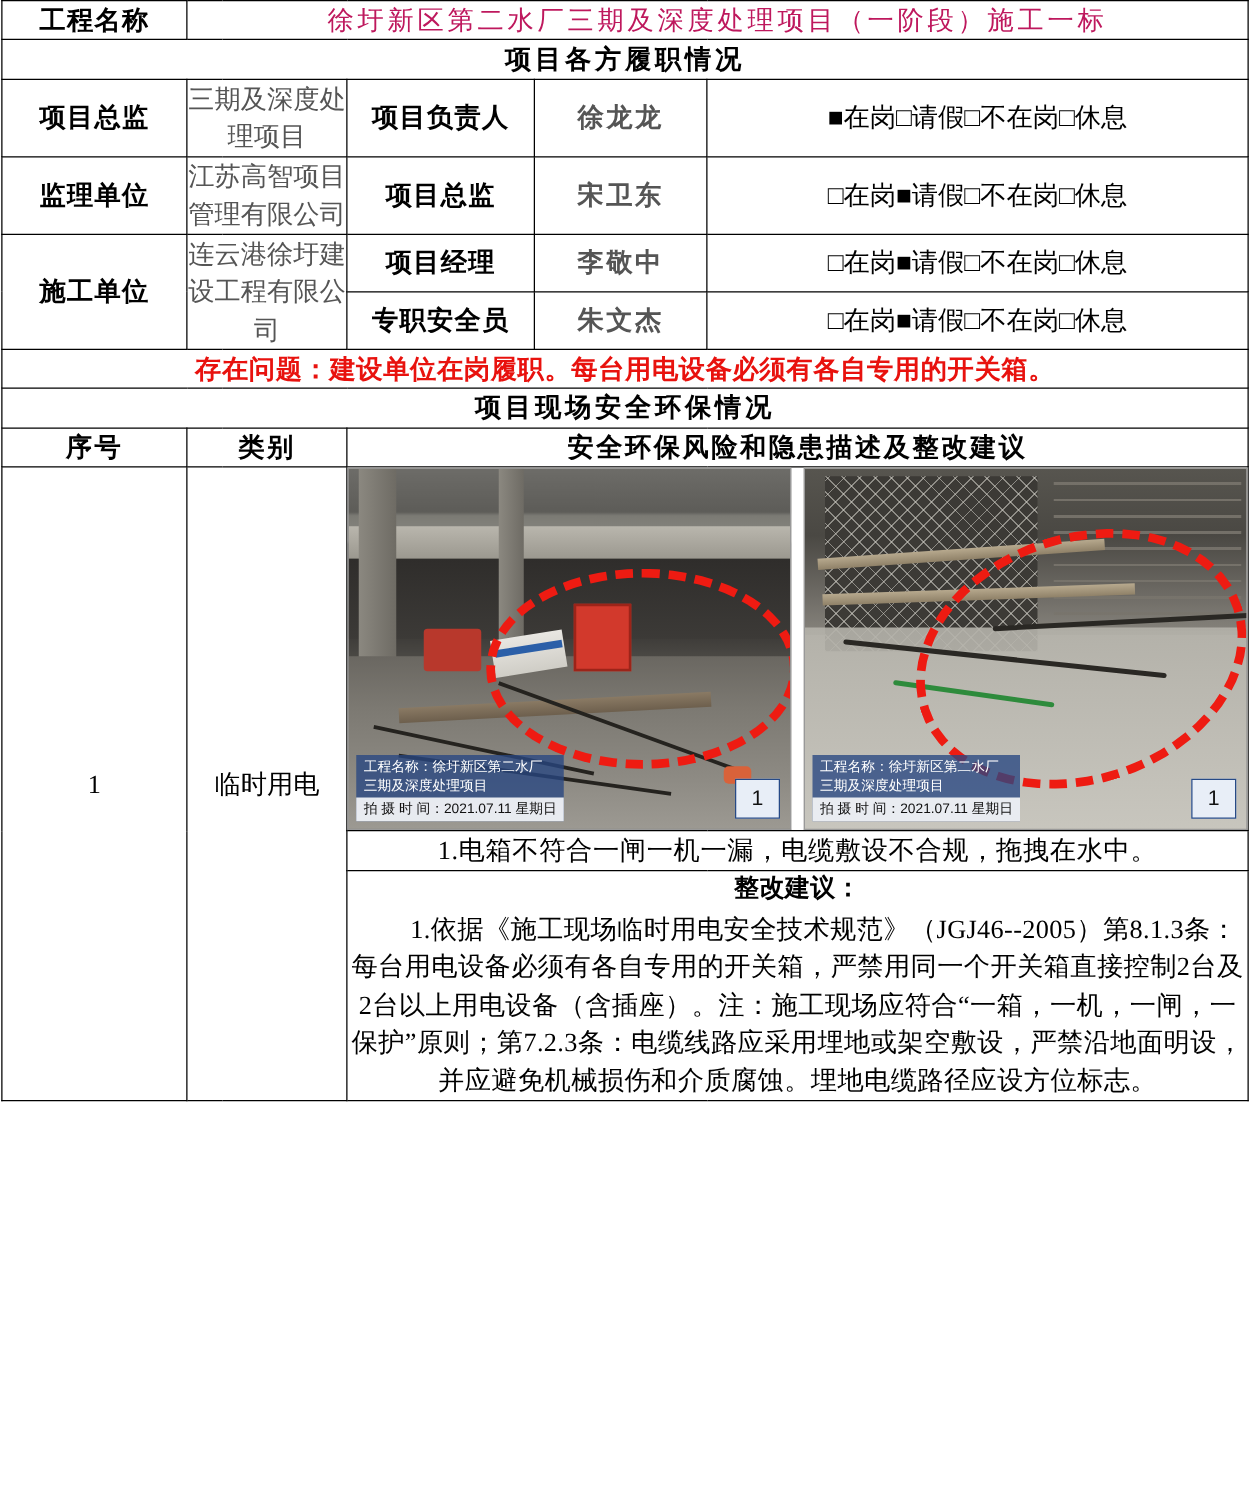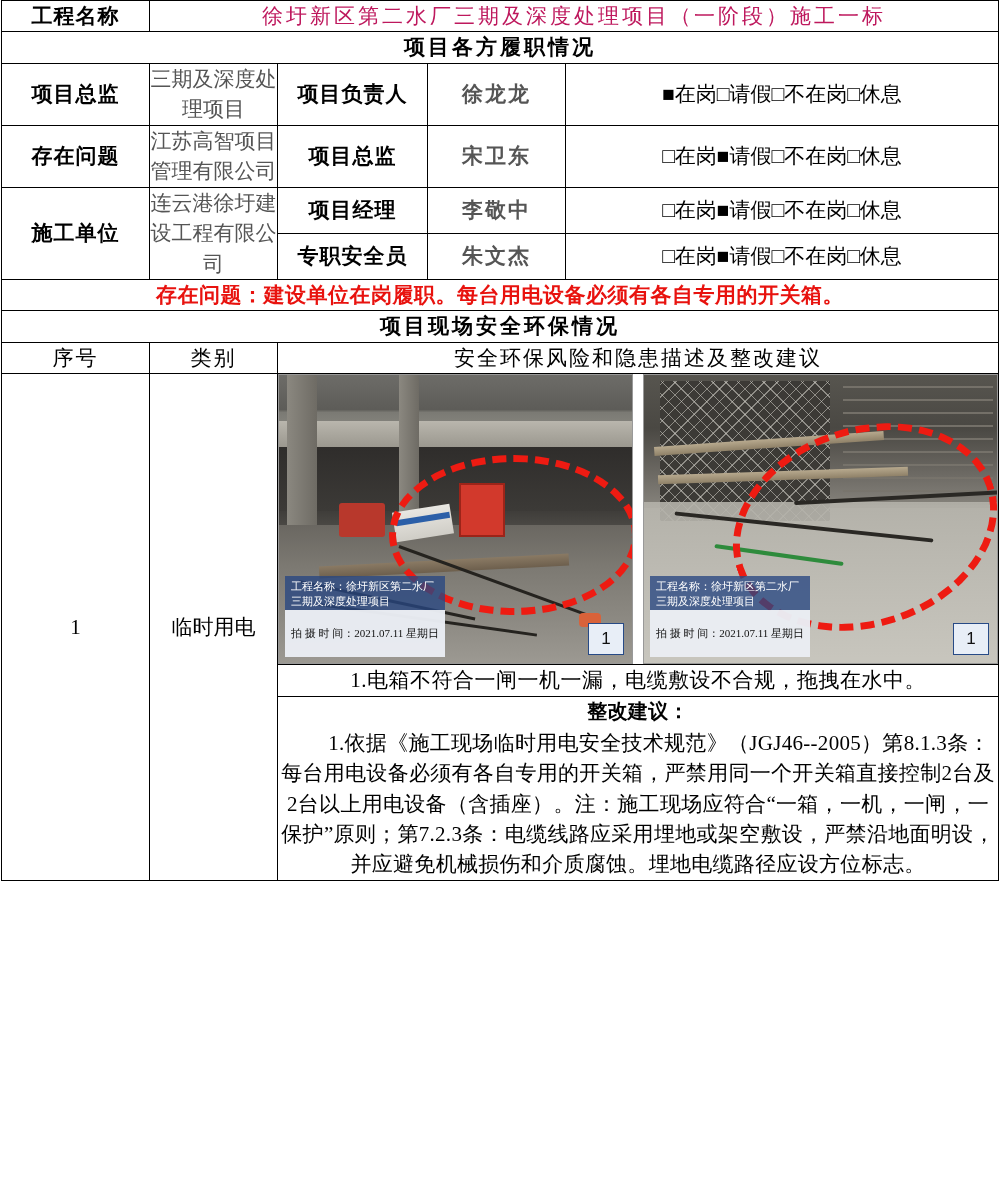--- a/index.html
+++ b/index.html
@@ -79,21 +79,21 @@
   }
   .problem {
     color: #e8120e;
     font-weight: bold;
     font-size: 22px;
     text-align: left;
     padding: 12px 8px;
     letter-spacing: 0.5px;
   }
   .hdr {
-    font-weight: normal;
+    font-weight: bold;
     font-size: 22px;
     letter-spacing: 2px;
     padding: 14px 0;
   }
   .photos {
     padding: 6px 4px 4px 4px;
   }
   .photo-wrap {
     display: flex;
     gap: 10px;
@@ -250,22 +250,21 @@
     font-size: 11px;
     line-height: 1.35;
     padding: 3px 6px 2px 6px;
     text-align: left;
     max-width: 200px;
   }
   .stamp .l2 {
     background: rgba(255,255,255,0.88);
     color: #111;
     margin: 2px -6px -2px -6px;
-    padding: 16px 6px;
-    font-family: Liberation Serif, serif;
+    padding: 2px 6px;
   }
   .pagenum {
     position: absolute;
     right: 8px;
     bottom: 8px;
     width: 34px;
     height: 30px;
     background: #e8eef7;
     border: 1px solid #274a86;
     color: #111;
@@ -332,21 +331,21 @@
 
     <tr>
       <td class="unit-name">项目总监</td>
       <td colspan="2" class="org-text">三期及深度处理项目</td>
       <td class="role-label">项目负责人</td>
       <td class="person">徐龙龙</td>
       <td class="status">■在岗□请假□不在岗□休息</td>
     </tr>
 
     <tr>
-      <td class="unit-name">存在问题</td>
+      <td class="unit-name">监理单位</td>
       <td colspan="2" class="org-text">江苏高智项目管理有限公司</td>
       <td class="role-label">项目总监</td>
       <td class="person">宋卫东</td>
       <td class="status">□在岗■请假□不在岗□休息</td>
     </tr>
 
     <tr>
       <td class="unit-name" rowspan="2">施工单位</td>
       <td colspan="2" rowspan="2" class="org-text">连云港徐圩建设工程有限公司</td>
       <td class="role-label">项目经理</td>

